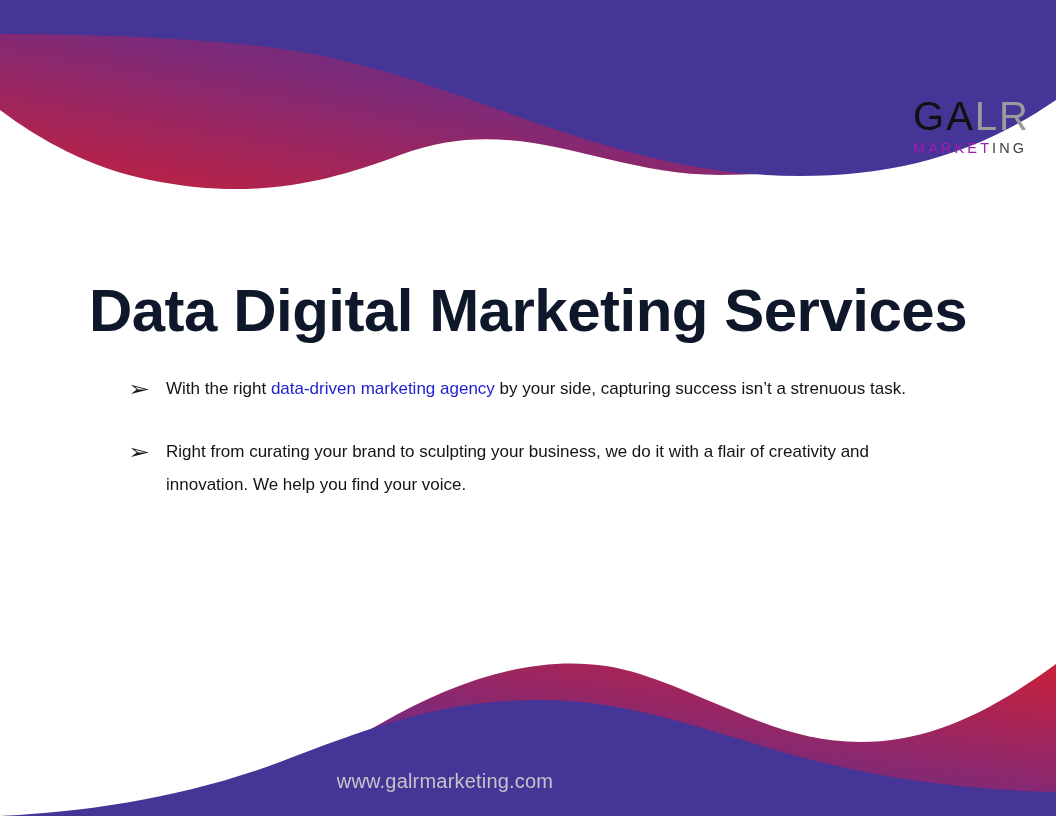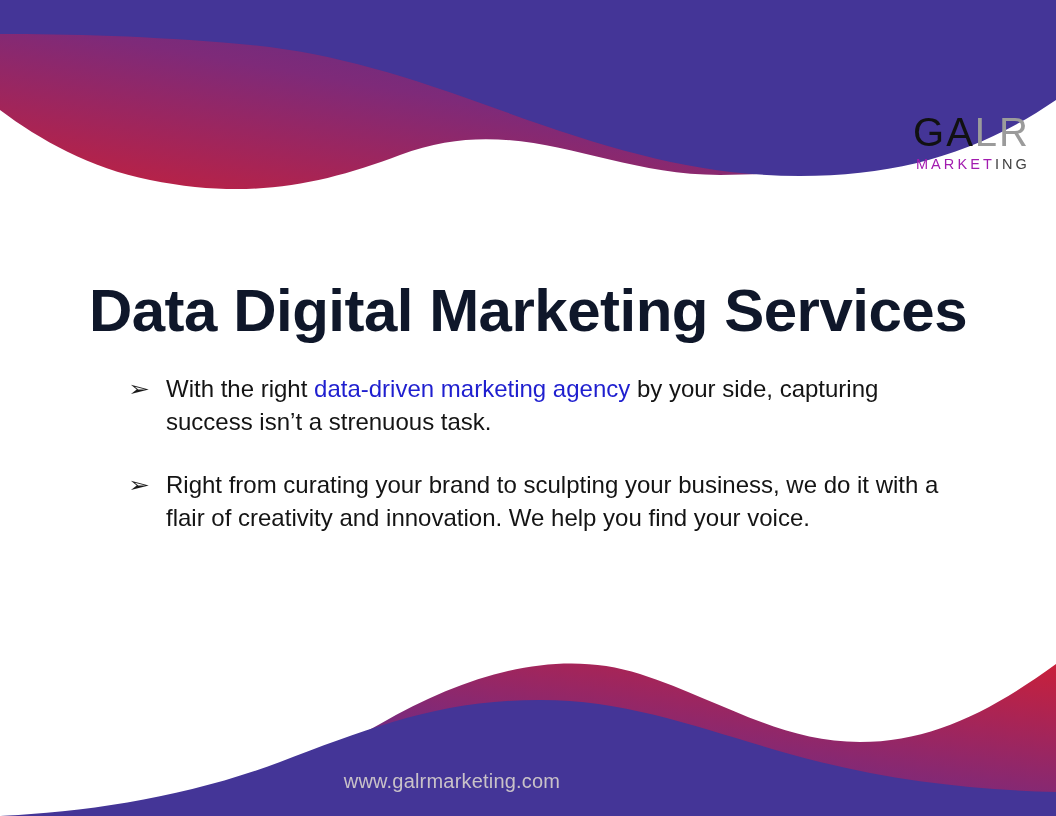--- a/index.html
+++ b/index.html
@@ -25,22 +25,21 @@
     top: 0;
     width: 1056px;
     height: 816px;
     pointer-events: none;
   }
 
   
   .logo {
     position: absolute;
     right: 26px;
-    top: 112px;
-    text-align: right;
+    top: 96px;
     line-height: 1;
     user-select: none;
   }
   .logo-main {
     font-size: 40px;
     letter-spacing: 2px;
     font-weight: 300;
     white-space: nowrap;
   }
   .logo-main .dark { color: #111111; }
@@ -85,32 +84,32 @@
     flex: 0 0 auto;
     width: 38px;
     font-size: 21px;
     line-height: 33px;
     color: #1a1a1a;
     transform: scaleX(1.25);
     transform-origin: left center;
   }
   .bullet-text {
     flex: 1 1 auto;
-    font-size: 24px;
+    font-size: 17px;
     line-height: 33px;
     color: #141414;
   }
   .link {
     color: #1f1fcf;
   }
 
   
   .footer-url {
     position: absolute;
-    left: 12px;
+    left: 5px;
     top: 770px;
     width: 880px;
     text-align: center;
     font-size: 20px;
     color: #c9c2c8;
     letter-spacing: 0.2px;
   }
 </style>
 </head>
 <body>

